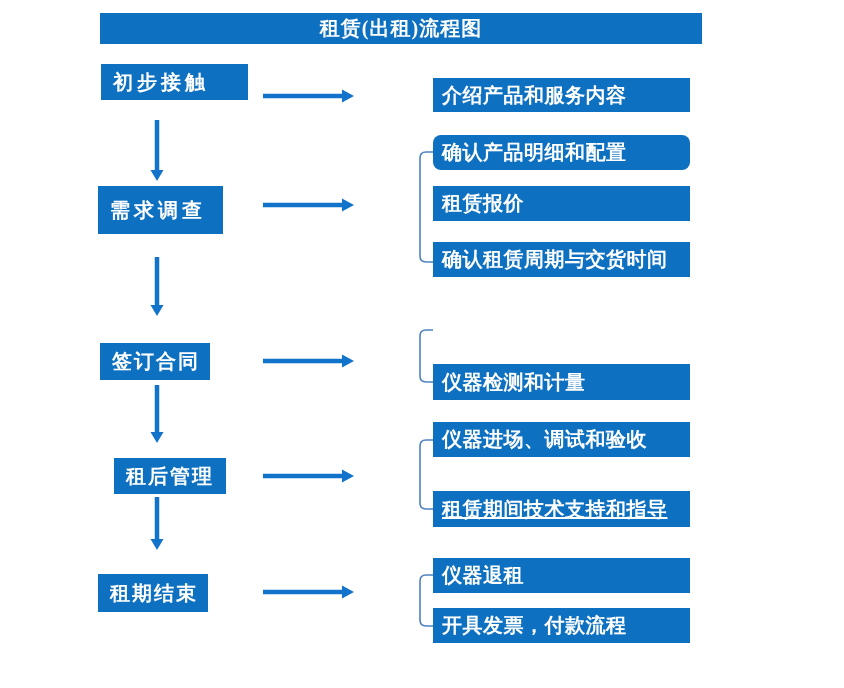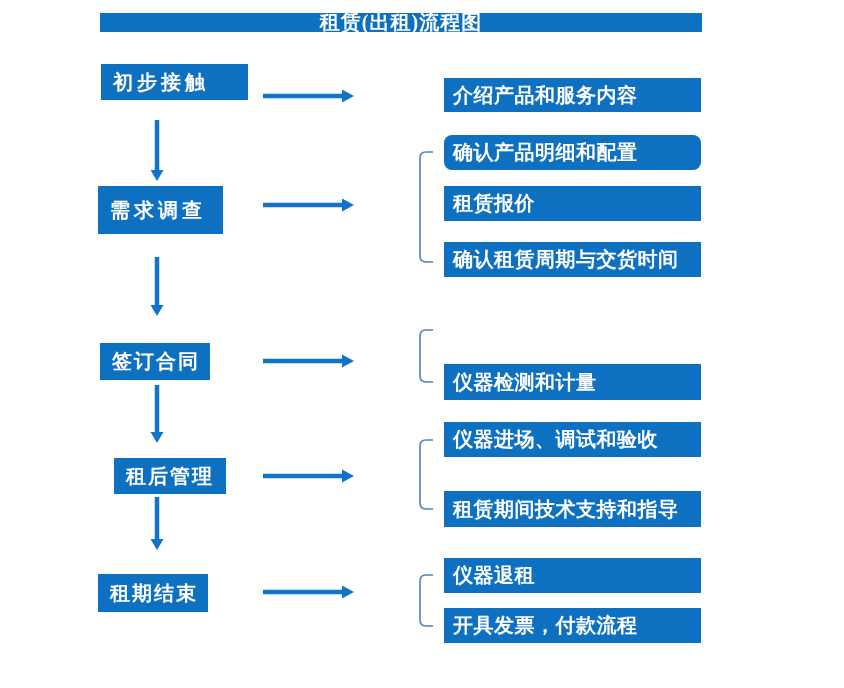--- a/index.html
+++ b/index.html
@@ -2,43 +2,43 @@
 <html style="--box-blue: #0d70c0; --arrow-blue: #1173ca; --bracket-blue: #4f81bd; --text-white: #ffffff; --background: #ffffff;"><head>
 <meta charset="utf-8">
 <style>
   html,body{margin:0;padding:0;background:#ffffff;}
   .canvas{
     position:relative;width:844px;height:688px;background:#ffffff;overflow:hidden;
     font-family:"Liberation Serif","DejaVu Serif",serif;
   }
   .overlay{position:absolute;left:0;top:0;width:844px;height:688px;}
   .banner{
-    position:absolute;left:100px;top:13px;width:602px;height:19px;
+    position:absolute;left:100px;top:13px;width:602px;height:31px;
     background:var(--box-blue,#0d70c0);color:#fff;font-weight:bold;font-size:20px;
     display:flex;align-items:center;justify-content:center;letter-spacing:1px;
   }
   .lb,.rb{
     position:absolute;background:var(--box-blue,#0d70c0);color:#fff;font-weight:bold;
     display:flex;align-items:center;box-sizing:border-box;white-space:nowrap;
   }
   .lb{font-size:20px;letter-spacing:4px;padding-left:12px;}
-  .rb{left:444px;width:257px;height:35px;font-size:20px;letter-spacing:0.5px;padding-left:9px;}
+  .rb{left:433px;width:257px;height:35px;font-size:20px;letter-spacing:0.5px;padding-left:9px;}
   .lb1{left:101px;top:64px;width:147px;height:36px;}
   .lb2{left:98px;top:186px;width:125px;height:48px;}
   .lb3{left:100px;top:343px;width:110px;height:37px;letter-spacing:2px;font-family:Liberation Serif, serif;}
   .lb4{left:114px;top:458px;width:112px;height:36px;letter-spacing:2px;}
   .lb5{left:98px;top:574px;width:110px;height:38px;letter-spacing:2px;}
   .rb1{top:78px;height:34px;}
   .rb2{top:135px;border-radius:8px;}
   .rb3{top:186px;}
   .rb4{top:242px;}
   .rb5{top:313px;}
   .rb6{top:364px;height:36px;}
   .rb7{top:422px;}
-  .rb8{top:491px;height:36px;}
+  .rb8{top:491px;height:36px;text-decoration:underline;}
   .rb9{top:558px;}
   .rb10{top:608px;}
   .arrow-line{stroke:var(--arrow-blue,#1173ca);stroke-width:4.5;}
   .arrow-head{fill:var(--arrow-blue,#1173ca);}
   .bracket{stroke:var(--bracket-blue,#4f81bd);stroke-width:1.6;fill:none;}
 </style>
 </head>
 <body>
 
 <div class="canvas">

